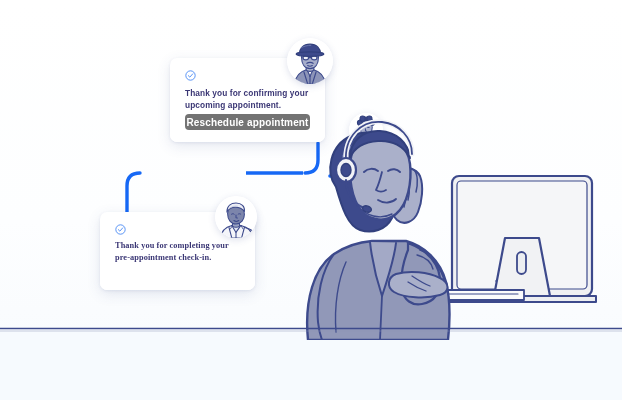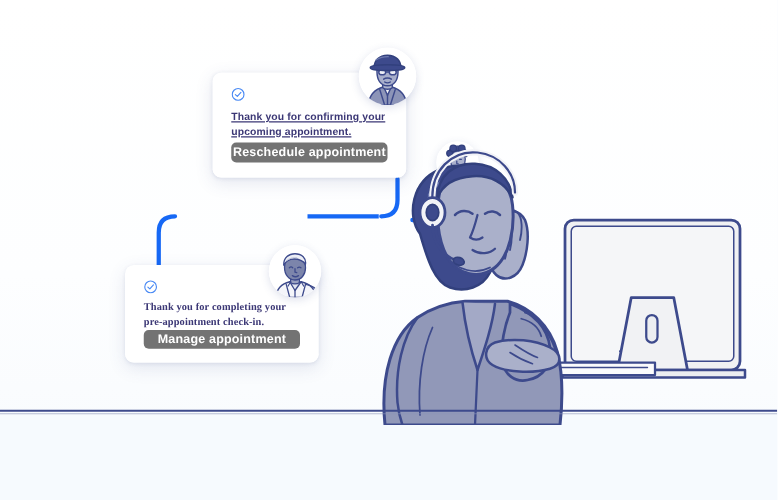--- a/index.html
+++ b/index.html
@@ -27,21 +27,21 @@
   .card .innerwhite{position:absolute;left:0;right:0;bottom:0;height:7px;background:#fff;border-radius:0 0 7px 7px;}
 
   #card1{left:170px;top:58px;width:155px;height:84px;}
   #card2{left:100px;top:212px;width:155px;height:78px;}
 
   .check{position:absolute;width:11px;height:11px;}
   #card1 .check{left:15px;top:12px;}
   #card2 .check{left:15px;top:12px;}
 
   .ctext{position:absolute;color:#3b3775;font-weight:bold;letter-spacing:.1px;}
-  #card1 .ctext{left:15px;top:30px;width:126px;font-size:8.3px;line-height:11.5px;text-decoration:underline;}
+  #card1 .ctext{left:15px;top:30px;width:126px;font-size:8.3px;line-height:11.5px;}
   #card2 .ctext{left:15px;top:28px;width:130px;font-size:8.3px;line-height:11.5px;font-family:Liberation Serif, serif;}
 
   .cbtn{position:absolute;background:#737373;border-radius:4px;color:#fff;
         font-size:10px;font-weight:bold;letter-spacing:.15px;
         display:flex;align-items:center;justify-content:center;cursor:pointer;}
   #card1 .cbtn{left:15px;top:56px;width:125px;height:16px;}
   #card2 .cbtn{left:15px;top:52px;width:125px;height:15px;}
 
   
   .avatar{position:absolute;border-radius:50%;background:#ffffff;overflow:hidden;
@@ -94,21 +94,20 @@
   </div>
 
   <div class="card" id="card2">
     <div class="gradbar"></div>
     <div class="innerwhite"></div>
     <svg class="check" viewBox="0 0 24 24">
       <circle cx="12" cy="12" r="10.2" fill="none" stroke="#4a8af4" stroke-width="2"></circle>
       <path d="M7.2 12.3 L10.6 15.6 L16.9 8.4" fill="none" stroke="#4a8af4" stroke-width="2" stroke-linecap="round" stroke-linejoin="round"></path>
     </svg>
     <div class="ctext">Thank you for completing your pre-appointment check-in.</div>
-    <div class="cbtn">Manage appointment</div>
   </div>
 
   <div class="avatar" id="av1">
     <svg viewBox="0 0 60 60">
       <circle cx="30" cy="30" r="30" fill="#ffffff"></circle>
       <g stroke="#3d4a8c" stroke-width="1.5" stroke-linejoin="round" stroke-linecap="round" fill="none">
 
         <path d="M10,60 C11,48 19,43 26,41 L34,41 C41,43 49,48 50,60 Z" fill="#8c94b8"></path>
         <path d="M26,41 L30,50 L34,41" fill="#f2f3f8"></path>
         <path d="M30,50 L30,60"></path>

